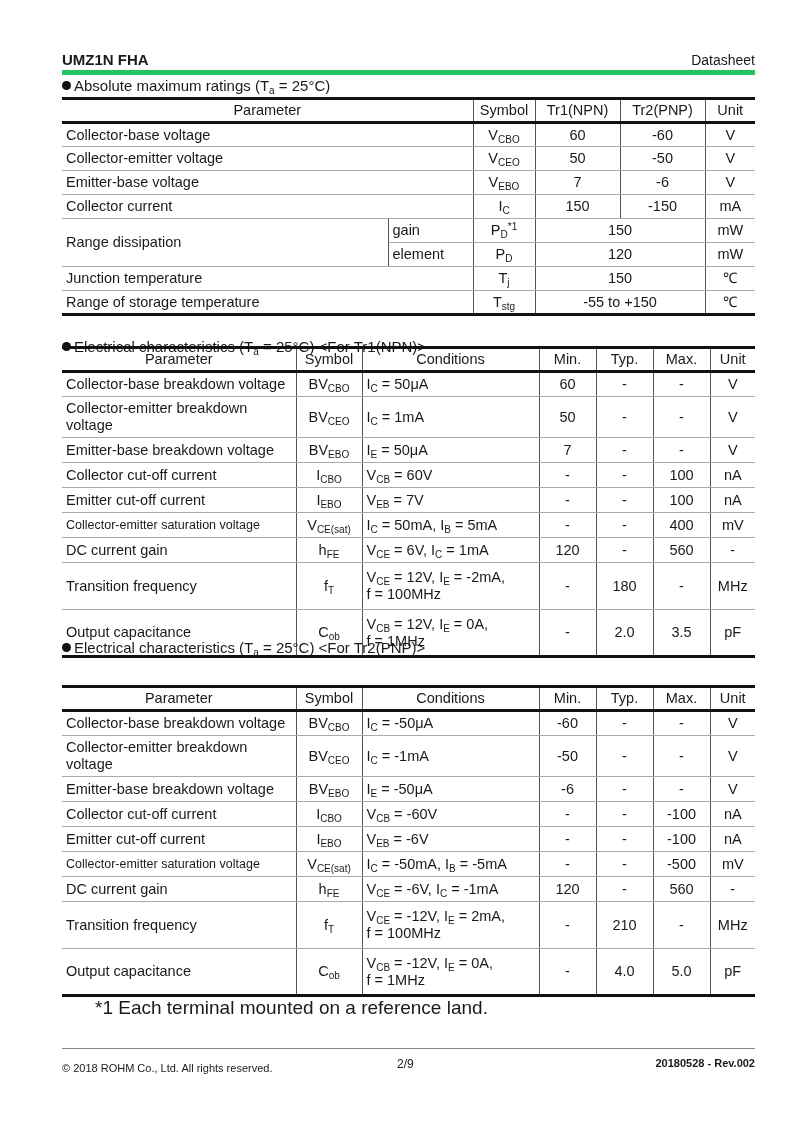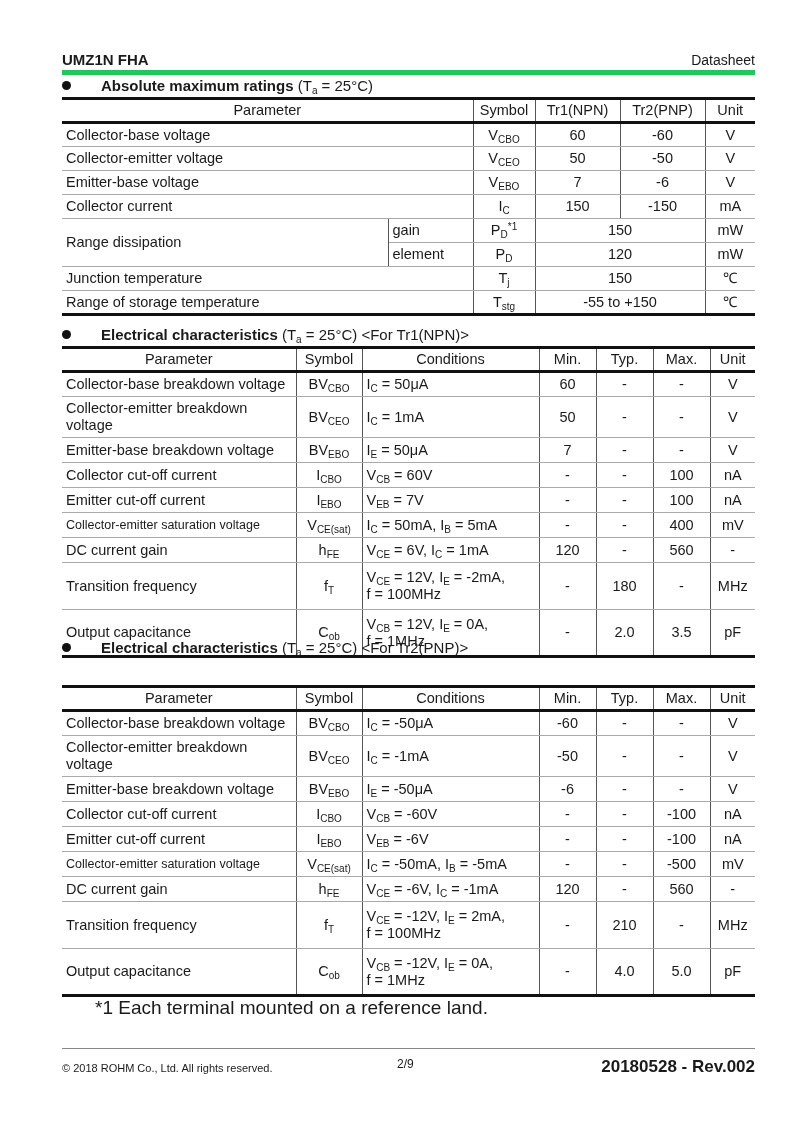--- a/index.html
+++ b/index.html
@@ -3,38 +3,38 @@
 <meta charset="utf-8">
 <style>
   html, body { margin: 0; padding: 0; background: #ffffff; }
   body { width: 800px; height: 1132px; position: relative; overflow: hidden;
          font-family: "Liberation Sans", sans-serif; color: #1a1a1a; }
   .page { position: absolute; left: 62px; top: 0; width: 693px; }
   .hdr { position: absolute; top: 50px; left: 0; width: 693px; height: 20px; border-bottom: 5px solid #22c55e; }
   .hdr-left { position: absolute; left: 0; top: 1px; font-weight: bold; font-size: 15px; }
   .hdr-right { position: absolute; right: 0; top: 2px; font-size: 14px; }
   .sec-title { position: absolute; left: 0; font-size: 15px; white-space: nowrap; }
-  .sec-title b { font-weight: bold; margin-left: 27px; }
+  .sec-title b { font-weight: normal; }
   .bullet { display: inline-block; width: 9px; height: 9px; border-radius: 50%; background: #111; margin-right: 3px; vertical-align: 1px; }
   table { position: absolute; left: 0; width: 693px; border-collapse: collapse; font-size: 14.5px; table-layout: fixed; }
   td, th { border-left: 1px solid #555; border-right: 1px solid #555; border-bottom: 1px solid #aaa; padding: 0 4px; font-weight: normal; vertical-align: middle; line-height: 17px; }
   tr > *:first-child { border-left: none; }
   tr > *:last-child { border-right: none; }
   thead th { border-top: 3px solid #111; border-bottom: 3px solid #111; height: 21px; text-align: center; }
   tbody tr:last-child td { border-bottom: 3px solid #111; }
   .c { text-align: center; }
   .l { text-align: left; }
   .small { font-size: 12.5px; }
   sub { font-size: 10px; vertical-align: -3px; line-height: 0; }
   sup { font-size: 10px; vertical-align: 5px; line-height: 0; }
   .note { position: absolute; left: 33px; top: 997px; font-size: 19px; }
   .ftr-line { position: absolute; left: 0; top: 1048px; width: 693px; border-top: 1px solid #888; }
   .ftr-left { position: absolute; left: 0; top: 1062px; font-size: 11px; }
   .ftr-mid { position: absolute; left: 335px; top: 1057px; font-size: 12px; }
-  .ftr-right { position: absolute; right: 0; top: 1057px; font-size: 17px; font-weight: bold; }
+  .ftr-right { position: absolute; right: 0; top: 1057px; font-size: 11px; font-weight: bold; }
 </style>
 </head>
 <body>
 
 <div class="page">
   <div class="hdr">
     <span class="hdr-left">UMZ1N FHA</span>
     <span class="hdr-right">Datasheet</span>
   </div>
 
@@ -109,21 +109,21 @@
         </tr>
         <tr style="height: 24px;">
           <td class="l" colspan="2">Range of storage temperature</td>
           <td class="c">T<sub>stg</sub></td>
           <td class="c" colspan="2">-55 to +150</td>
           <td class="c">℃</td>
         </tr>
       </tbody>
   </table>
 
-  <div class="sec-title" style="top:326px;text-align:right;">
+  <div class="sec-title" style="top:338px;text-align:right;">
     <span class="bullet"></span><b>Electrical characteristics</b><span> (T<sub>a</sub> = 25°C) &lt;For Tr1(NPN)&gt;</span>
   </div>
   <table style="top:346px;">
     <colgroup>
         <col style="width:234px">
         <col style="width:66px">
         <col style="width:177px">
         <col style="width:57px">
         <col style="width:57px">
         <col style="width:57px">

